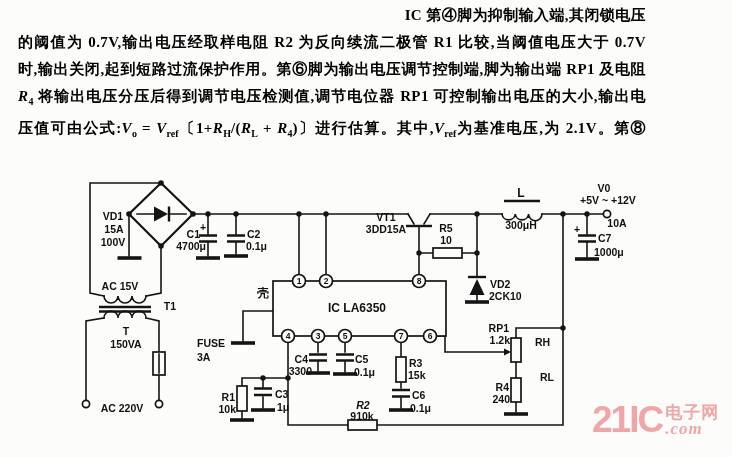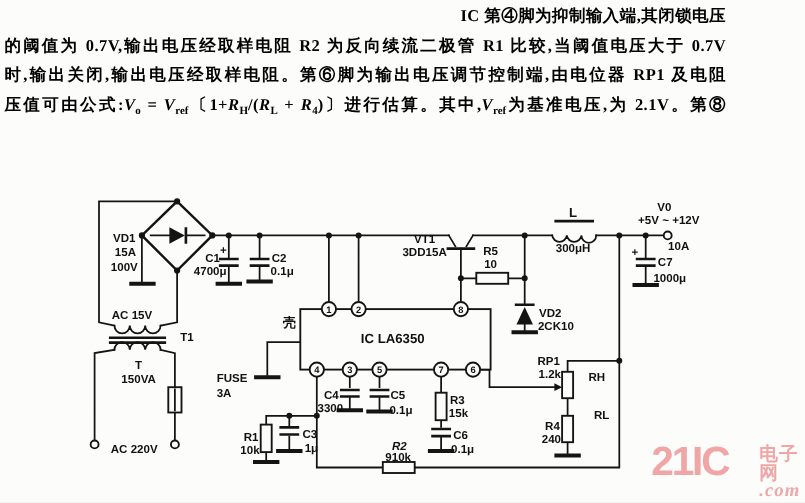--- a/index.html
+++ b/index.html
@@ -1,51 +1,52 @@
 <!DOCTYPE html>
 <html><head>
 <meta charset="utf-8">
 <style>
   html,body{margin:0;padding:0;background:#e8e8e8;}
   #page{position:relative;width:732px;height:457px;background:#fcfcfa;overflow:hidden;
         font-family:"Liberation Serif","DejaVu Serif",serif;}
-  #article{position:absolute;top:2px;left:0;width:664px;padding:0 4px;box-sizing:border-box;color:#000;}
+  #article{position:absolute;top:2px;left:0;width:664px;padding:0 18px;box-sizing:border-box;color:#000;}
   .txt-line{font-size:15px;line-height:27px;font-weight:600;letter-spacing:.4px;white-space:nowrap;}
   .jst{text-align:justify;text-align-last:justify;white-space:normal;}
   .algn-r{text-align:right;}
   .var{font-style:italic;font-family:"Liberation Serif",serif;}
   .sub{font-size:10px;vertical-align:-4px;letter-spacing:0;}
   #schem{position:absolute;top:165px;left:0;}
   .wire{stroke:#141414;stroke-width:1.6;fill:none;stroke-linecap:square;}
   .thick{stroke:#141414;stroke-width:2.4;fill:none;}
   .plate{stroke:#141414;stroke-width:2.4;fill:none;}
   .gnd{stroke:#141414;stroke-width:3.6;fill:none;}
   .comp{stroke:#141414;stroke-width:1.7;fill:#fcfcfa;}
   .dot{fill:#141414;}
   .fillb{fill:#141414;stroke:none;}
   .lbl{font:700 10.5px "Liberation Sans","DejaVu Sans",sans-serif;fill:#111;}
   .lbl12{font:700 12px "Liberation Sans","DejaVu Sans",sans-serif;fill:#111;}
   .pinnum{font:700 8.5px "Liberation Sans","DejaVu Sans",sans-serif;fill:#111;}
   .it{font-style:italic;}
   #watermark{position:absolute;left:592px;top:402px;display:flex;align-items:flex-start;
-             color:#f0a6a6;user-select:none;gap:25px;}
+             color:#f0a6a6;user-select:none;}
   .wm-big{font:800 37px/36px "Liberation Sans","DejaVu Sans",sans-serif;letter-spacing:-2px;}
   .wm-right{display:flex;flex-direction:column;margin-left:3px;margin-top:2px;}
   .wm-cn{font:700 17px/17px "Liberation Sans",sans-serif;letter-spacing:1px;}
   .wm-com{font:700 italic 17px/15px "Liberation Serif",serif;letter-spacing:1px;}
 </style>
 </head>
 <body>
 
 <div id="page">
 
   <div id="article">
     <div class="txt-line algn-r">IC 第④脚为抑制输入端,其闭锁电压</div>
     <div class="txt-line jst">的阈值为 0.7V,输出电压经取样电阻 R2 为反向续流二极管 R1 比较,当阈值电压大于 0.7V</div>
-    <div class="txt-line jst">时,输出关闭,输出电压经取样电阻。第⑥脚为输出电压调节控制端,由电位器 RP1 及电阻</div>
+    <div class="txt-line jst">时,输出关闭,起到短路过流保护作用。第⑥脚为输出电压调节控制端,脚为输出端 RP1 及电阻</div>
+    <div class="txt-line jst"><span class="var">R</span><span class="sub">4</span><span> 将输出电压分压后得到调节电压检测值,调节电位器 RP1 可控制输出电压的大小,输出电</span></div>
     <div class="txt-line jst"><span>压值可由公式:</span><span class="var">V</span><span class="sub">o</span><span> = </span><span class="var">V</span><span class="sub">ref</span><span>〔1+</span><span class="var">R</span><span class="sub">H</span><span>/(</span><span class="var">R</span><span class="sub">L</span><span> + </span><span class="var">R</span><span class="sub">4</span><span>)〕进行估算。其中,</span><span class="var">V</span><span class="sub">ref</span><span>为基准电压,为 2.1V。第⑧</span></div>
   </div>
 
   <svg id="schem" width="732" height="292" viewBox="0 165 732 292" xmlns="http://www.w3.org/2000/svg">
 
     <path class="wire" d="
       M90 183 H161
       M90 183 V293 L104 296
       M146 296 L161 293 V246
       M193 214 H408

